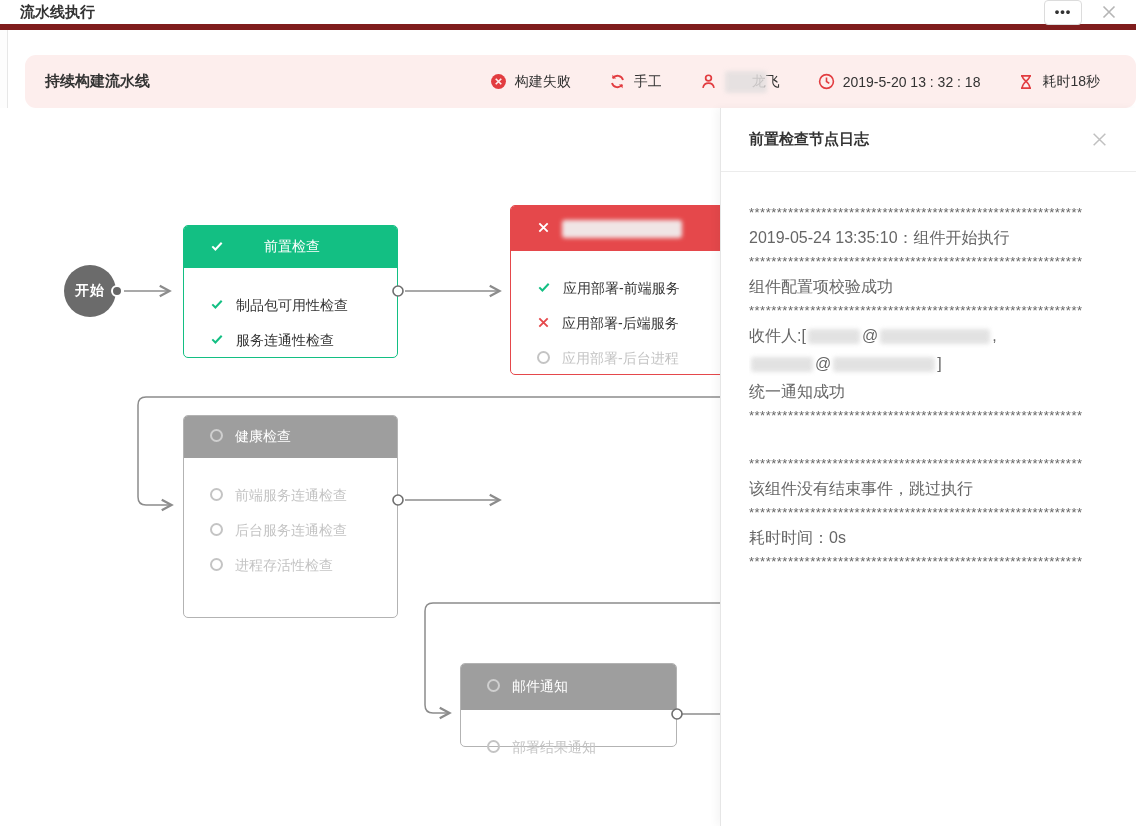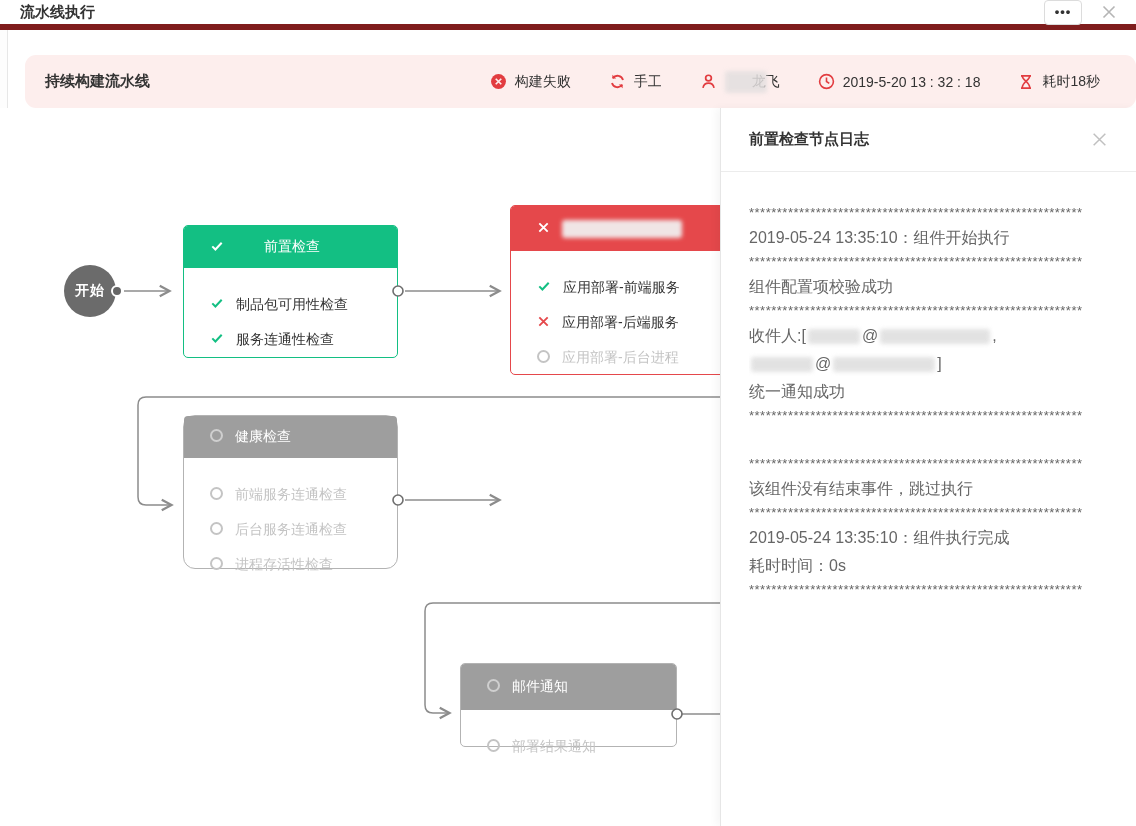--- a/index.html
+++ b/index.html
@@ -29,21 +29,21 @@
   .flow { position:absolute; left:0; top:108px; width:1136px; height:718px; background:#fff; z-index:2; }
   .links { position:absolute; left:0; top:0; width:1136px; height:718px; pointer-events:none; }
 
   .start-node { position:absolute; left:64px; top:157px; width:52px; height:52px; border-radius:50%; background:#6b6b6b; color:#fff; font-size:14px; font-weight:bold; display:flex; align-items:center; justify-content:center; letter-spacing:1px; }
   .start-dot { position:absolute; left:111px; top:177px; width:12px; height:12px; border-radius:50%; background:#666; border:2px solid #fff; }
 
   .node { position:absolute; background:#fff; border:1px solid #b3b3b3; border-radius:5px; }
   .node-header { height:42px; display:flex; align-items:center; padding-left:26px; gap:12px; border-radius:4px 4px 0 0; background:#9e9e9e; color:#fff; font-size:14px; }
   .node--deploy .node-header { height:45px; }
   .node--mail .node-header { height:46px; }
-  .node-body { padding-top:11px;margin-top:8px; }
+  .node-body { padding-top:20px; }
   .node--success { border-color:#13bf83; }
   .node--success .node-header { background:#13bf83;gap:40px; }
   .node--failed { border-color:#e5484b; }
   .node--failed .node-header { background:#e5484b; }
   .step { display:flex; align-items:center; height:35px; padding-left:26px; gap:12px; font-size:14px; }
   .st-success { color:#13bf83; }
   .st-failed  { color:#e5484b; }
   .st-pending { color:#c4c4c4; }
   .step .lbl { color:#333; }
   .step .lbl.dim { color:#c4c4c4; }
@@ -171,21 +171,21 @@
                 <path d="M2.5 2.5l9 9M11.5 2.5l-9 9" fill="none" stroke="currentColor" stroke-width="2"></path>
               </svg></span>
             <span class="lbl">应用部署-后端服务</span>
           </div>
           <div class="step">
             <span class="st-pending"><span class="ring"></span></span>
             <span class="lbl dim">应用部署-后台进程</span>
           </div>
         </div>
       </div>
-    <div class="node node--health node--pending" style="left:183px; top:307px; width:215px; height:154px;border-radius:12px;">
+    <div class="node node--health node--pending" style="left:183px; top:307px; width:215px; height:203px;">
         <div class="node-header">
           <span><span class="ring"></span></span>
           <span>健康检查</span>
         </div>
         <div class="node-body">
           <div class="step">
             <span class="st-pending"><span class="ring"></span></span>
             <span class="lbl dim">前端服务连通检查</span>
           </div>
           <div class="step">
@@ -249,18 +249,17 @@
         <div class="ln-text">组件配置项校验成功</div>
         <div class="ln-sep">************************************************************</div>
         <div class="ln-text"><span>收件人:[</span><span class="blur-patch email-patch" style="width: 52px;"></span><span>@</span><span class="blur-patch email-patch" style="width: 110px;"></span><span>,</span></div>
         <div class="ln-text"><span class="blur-patch email-patch" style="width: 62px;"></span><span>@</span><span class="blur-patch email-patch" style="width: 102px;"></span><span>]</span></div>
         <div class="ln-text">统一通知成功</div>
         <div class="ln-sep">************************************************************</div>
         <div class="ln-blank"></div>
         <div class="ln-sep">************************************************************</div>
         <div class="ln-text">该组件没有结束事件，跳过执行</div>
         <div class="ln-sep">************************************************************</div>
-        <div class="ln-text">2019-05-24 13:35:10：组件执行完成</div>
         <div class="ln-text">耗时时间：0s</div>
         <div class="ln-sep">************************************************************</div>
       </div>
   </aside>
 </div>
 
 </body></html>

